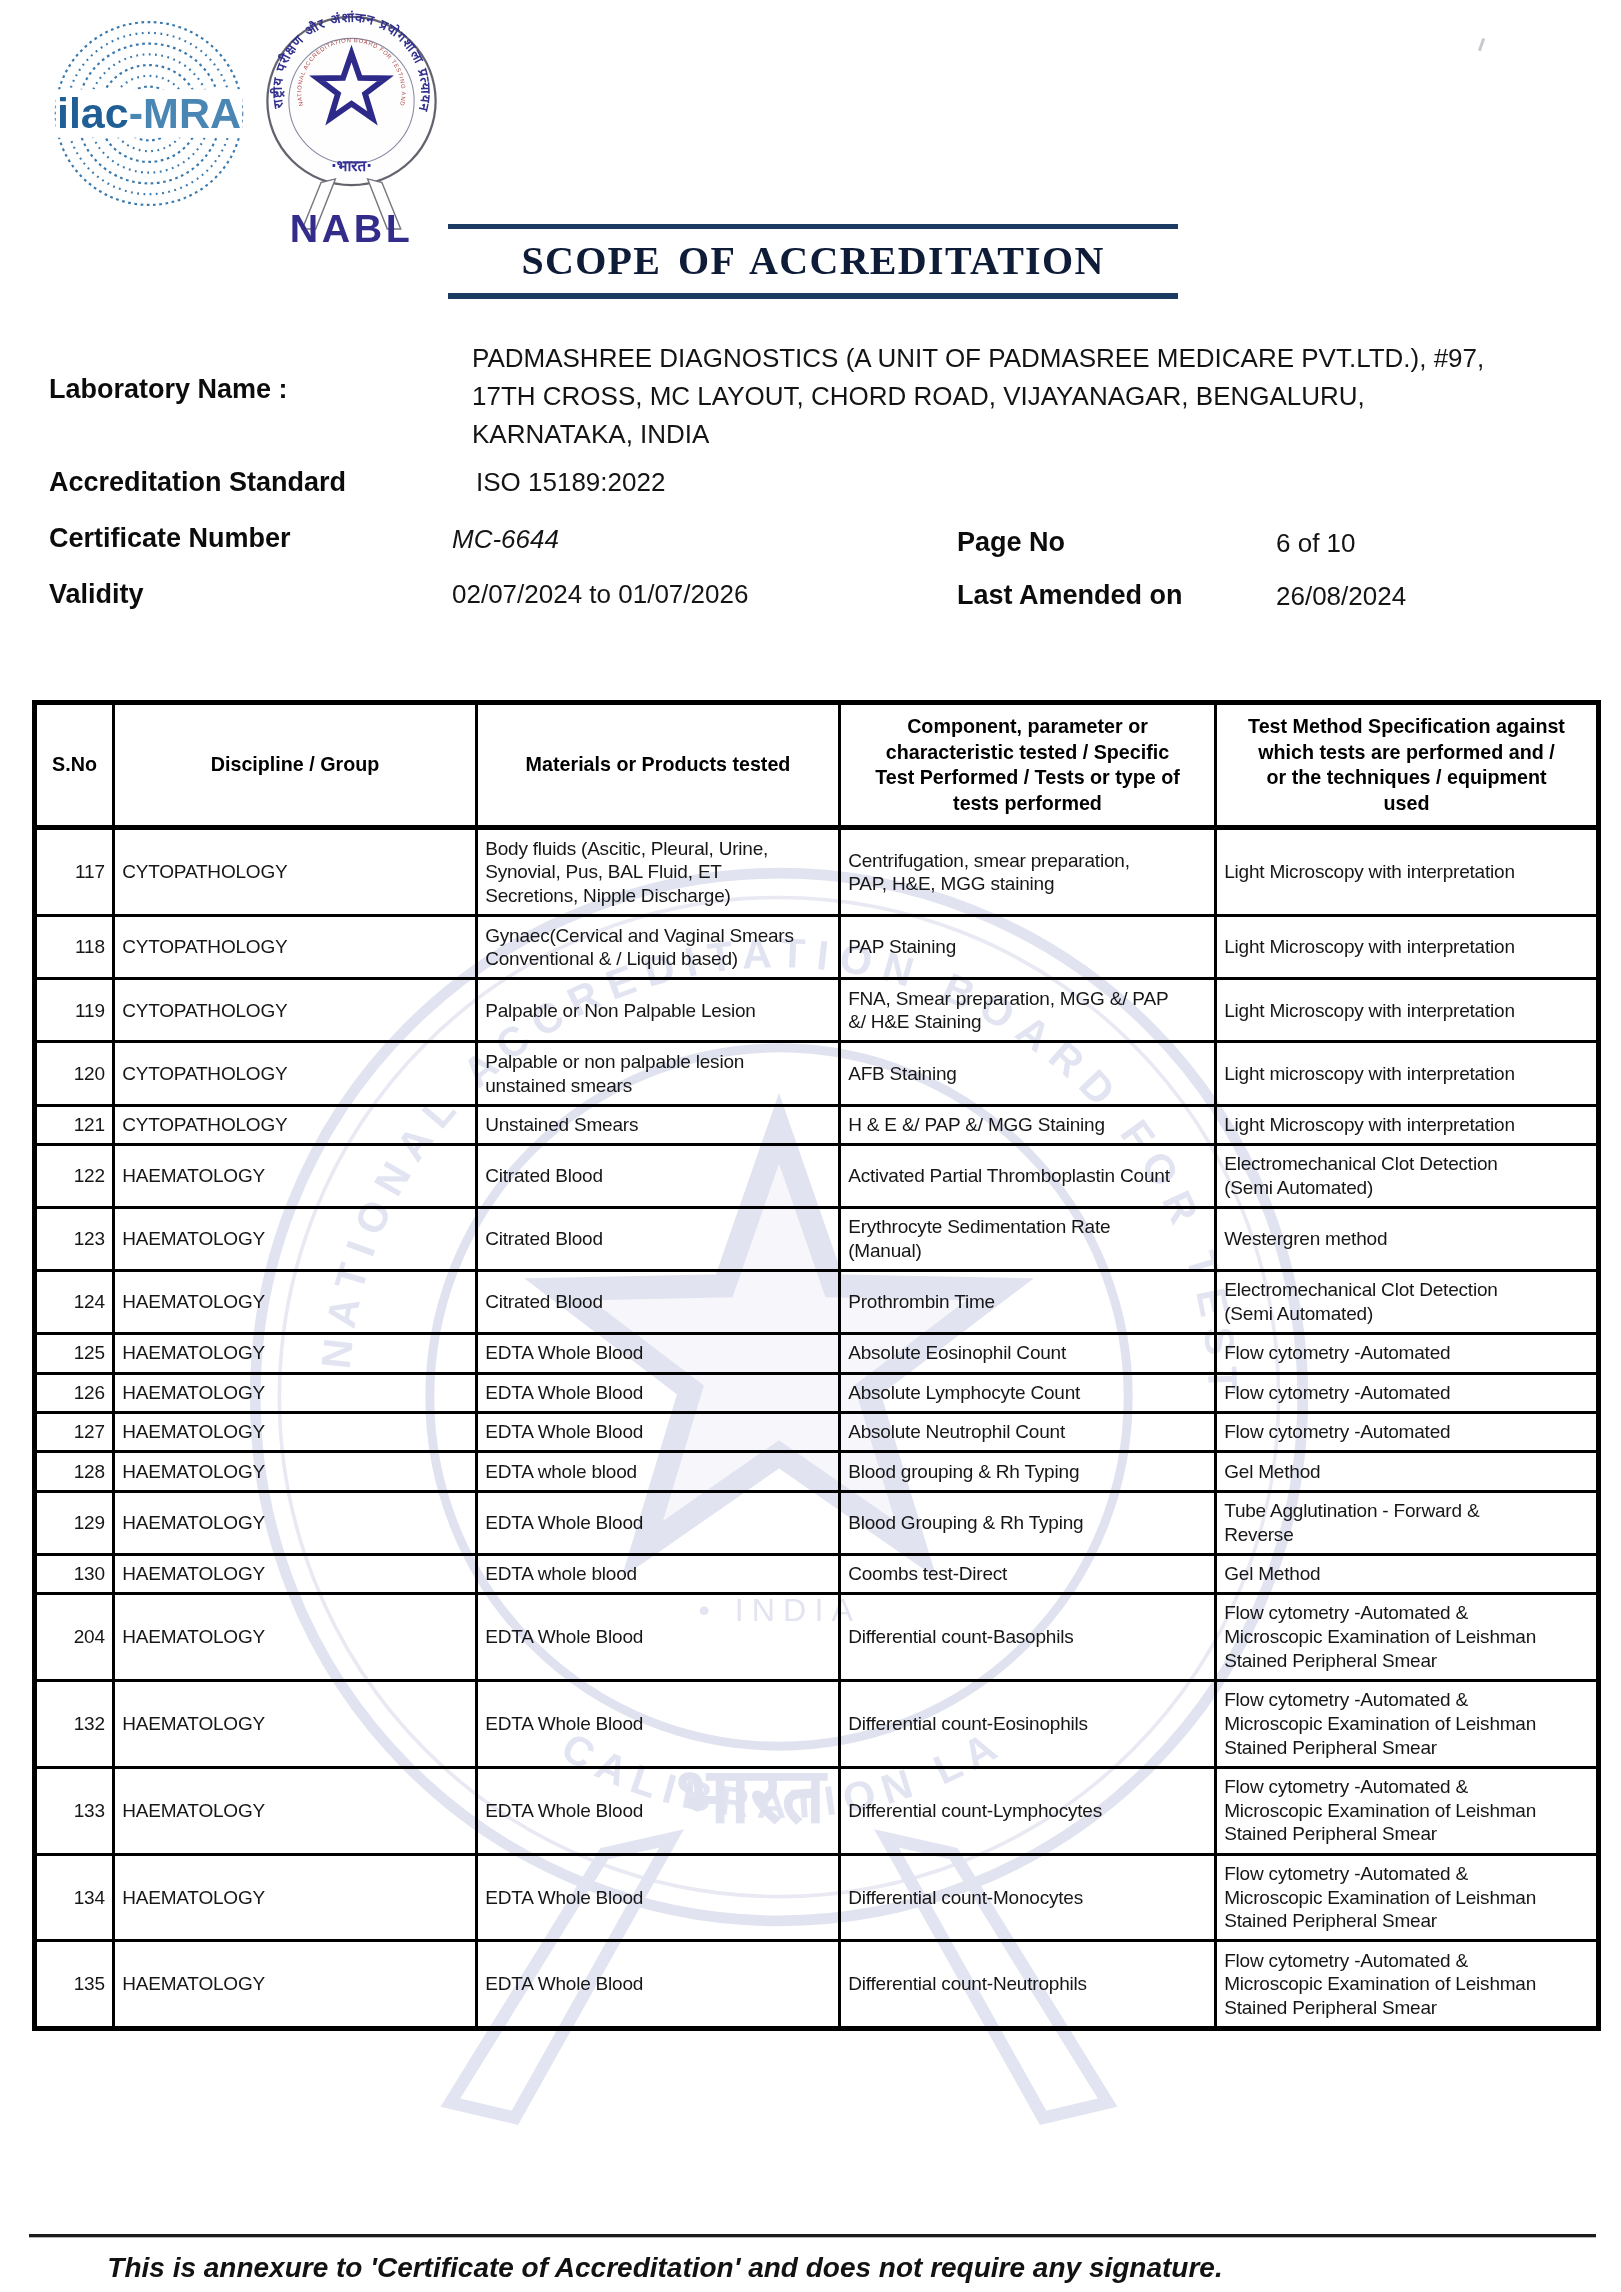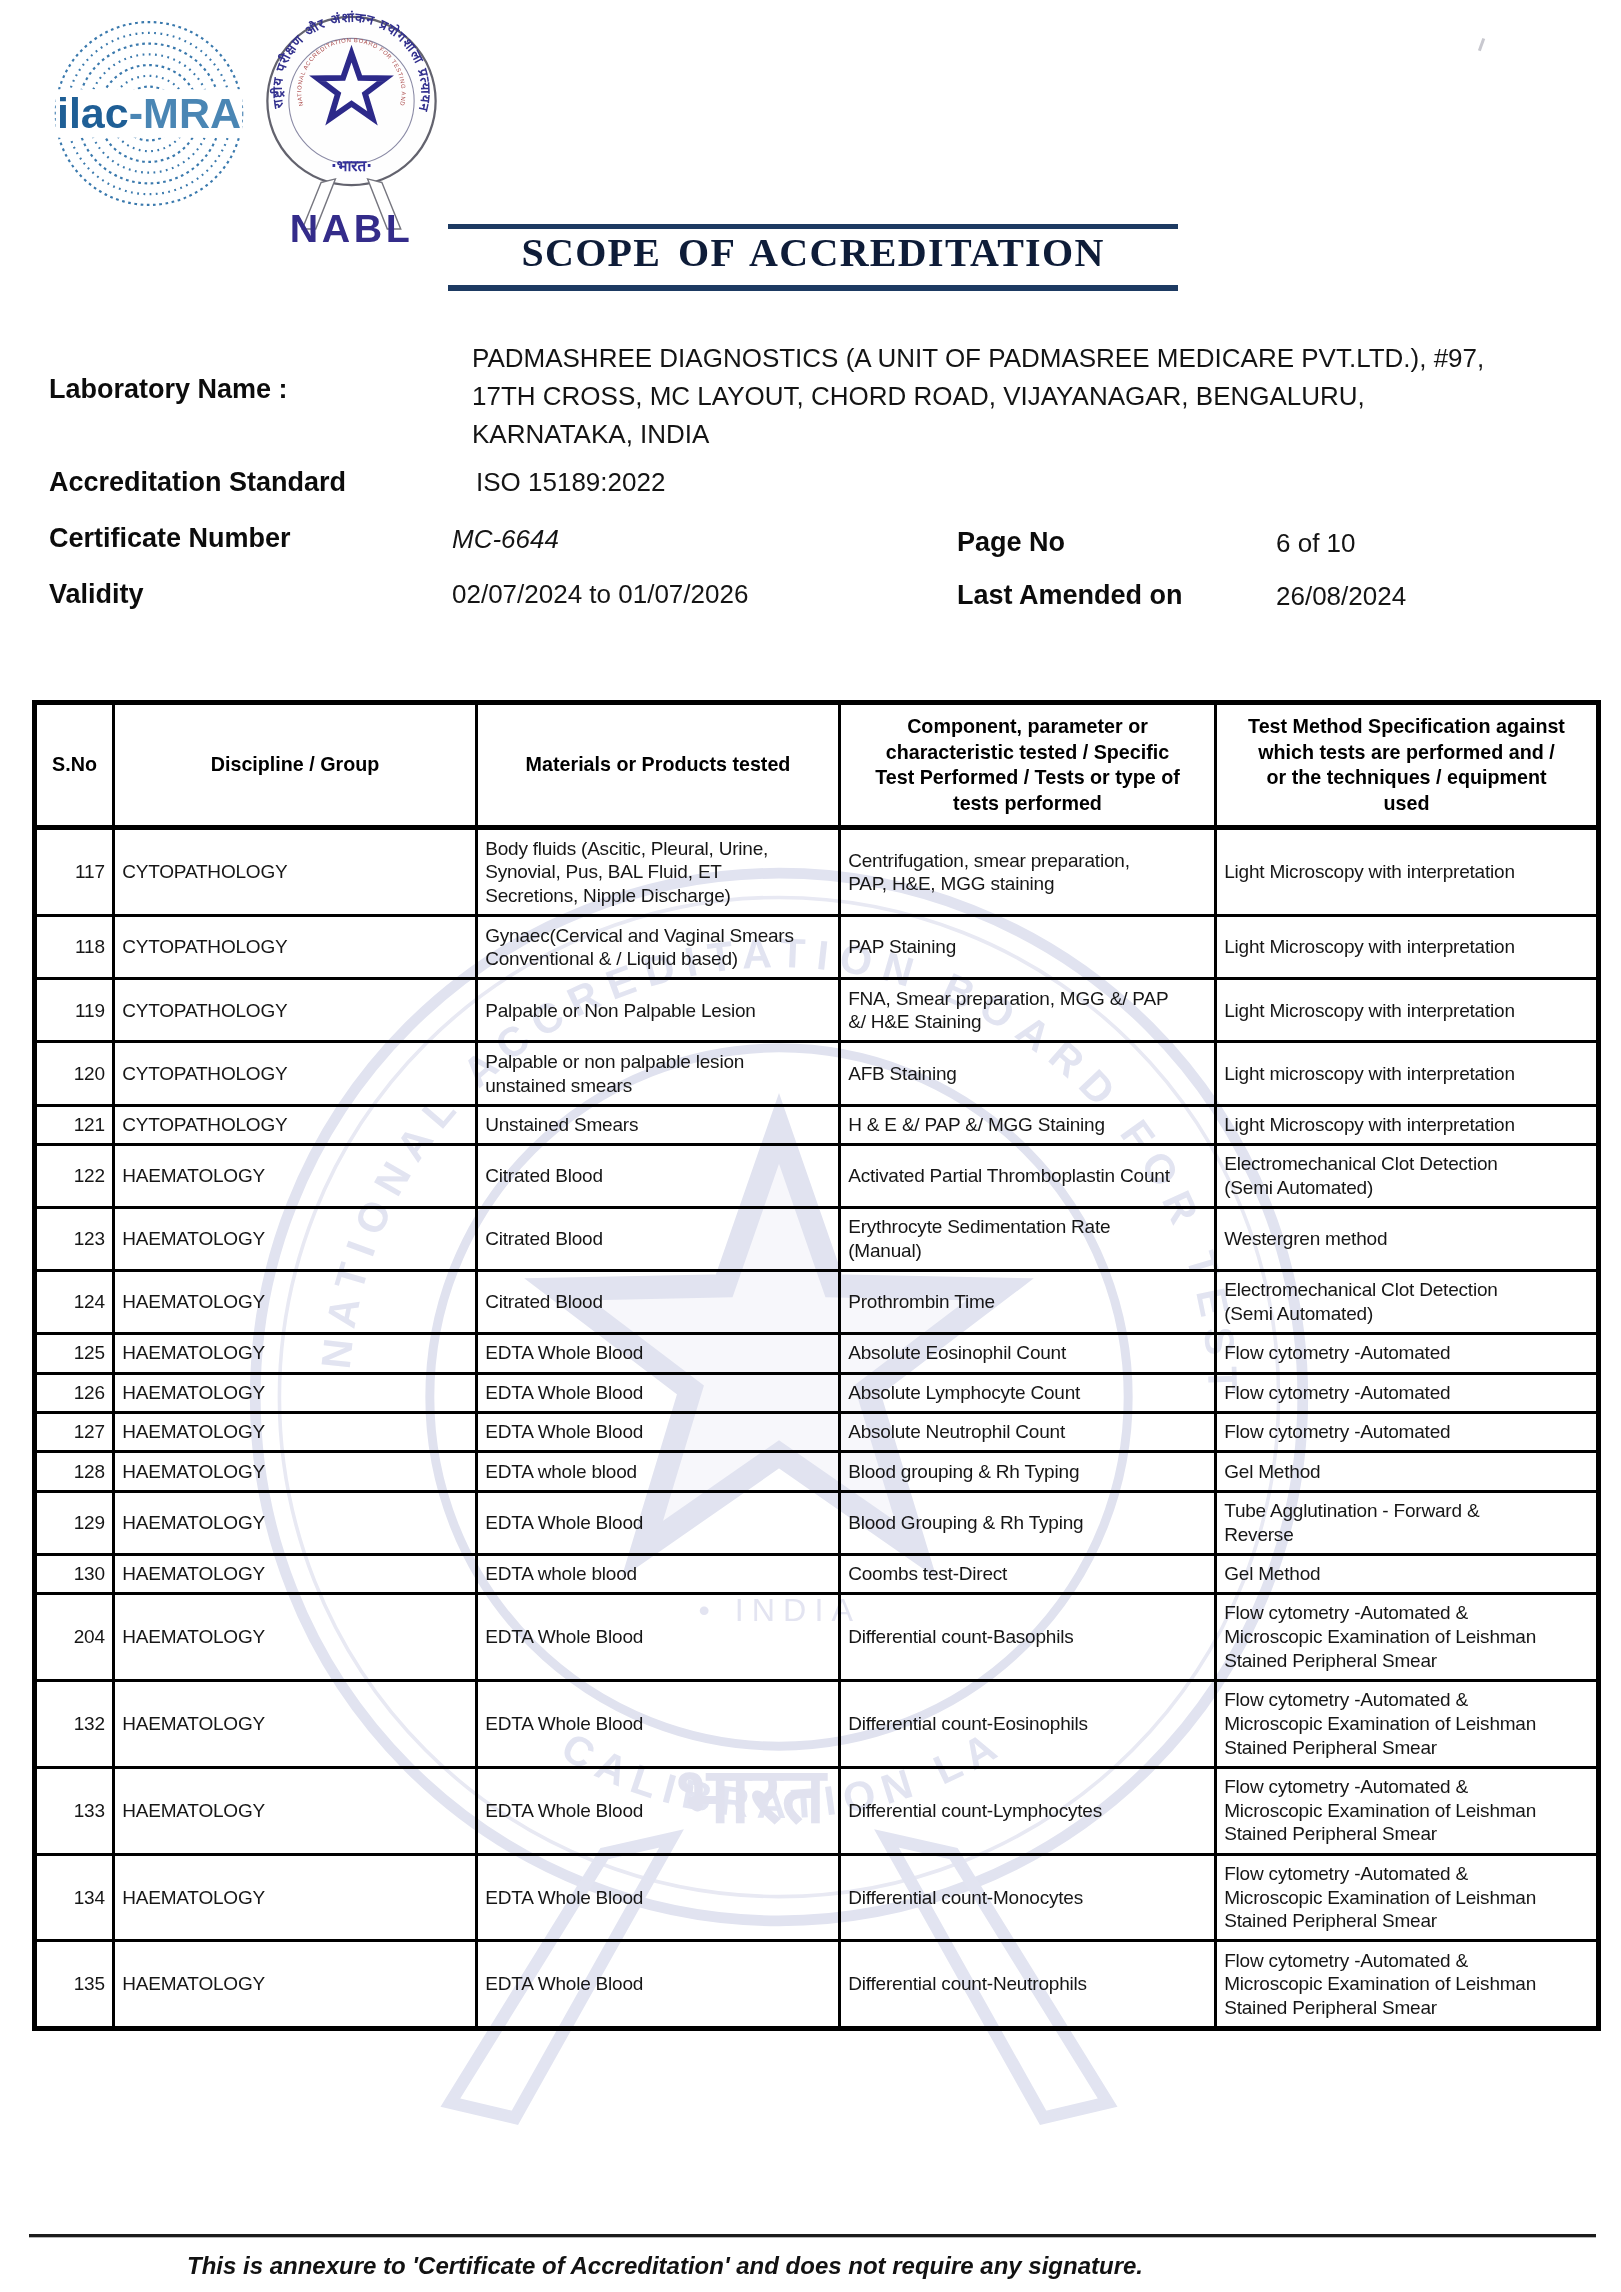--- a/index.html
+++ b/index.html
@@ -17,21 +17,21 @@
   .org-title{
     left:484px;top:29px;width:896px;
     font-size:42px;font-weight:700;line-height:1.13;letter-spacing:-0.4px;color:#000;
   }
   .corner-mark{left:1480px;top:38px;width:2.7px;height:13.4px;background:#c8c8cf;transform:rotate(20deg);}
   
   .scope{left:448px;top:224px;width:730px;text-align:center;}
   .scope .rule{height:5.4px;background:#1d3a62;}
   .scope .scope-text{
     font-family:"Liberation Serif",serif;font-weight:700;font-size:40px;color:#0e1c38;
-    letter-spacing:1.3px;word-spacing:5.4px;padding:0 0 9px 0;
+    letter-spacing:1.3px;word-spacing:5.4px;padding:8px 0 9px 0;
   }
   
   .lbl{position:absolute;font-weight:700;font-size:27px;color:#0c0c0c;white-space:nowrap;}
   .val{position:absolute;font-size:26px;color:#141414;white-space:pre-line;}
   
   .tablewrap{left:32px;top:700px;width:1565px;}
   table.scope-table{width:1564px;border-collapse:collapse;table-layout:fixed;background:transparent;}
   table.scope-table th,table.scope-table td{border:3.6px solid #000;}
   table.scope-table{border:5.4px solid #000;}
   th.hcell{
@@ -41,21 +41,21 @@
   thead th{border-bottom-width:5.4px !important;}
   td.cell{
     font-size:19px;line-height:1.25;letter-spacing:-0.2px;vertical-align:middle;
     padding:6.3px 7.2px;white-space:pre-line;color:#161616;background:transparent;
   }
   td.cell-sno{padding-left:9px;text-align:right;}
   
   .footer-rule{left:29px;top:2234px;width:1567px;height:2.7px;background:#1c1c1c;border-bottom:0.9px solid #b5b5b5;}
   .footer-note{
     left:0;top:2252px;width:1330px;text-align:center;
-    font-size:24px;font-style:italic;font-weight:700;color:#121212;
+    font-size:28px;font-style:italic;font-weight:700;color:#121212;
   }
   .deva{font-family:"DejaVu Sans",sans-serif;}
 </style>
 </head>
 <body>
 
 <div class="page">
 
   <svg class="watermark" width="1164" height="1343" viewBox="0 0 1300 1500">
     <circle cx="650" cy="640" r="585" fill="none" stroke="#e1e3f0" stroke-width="12"></circle>

